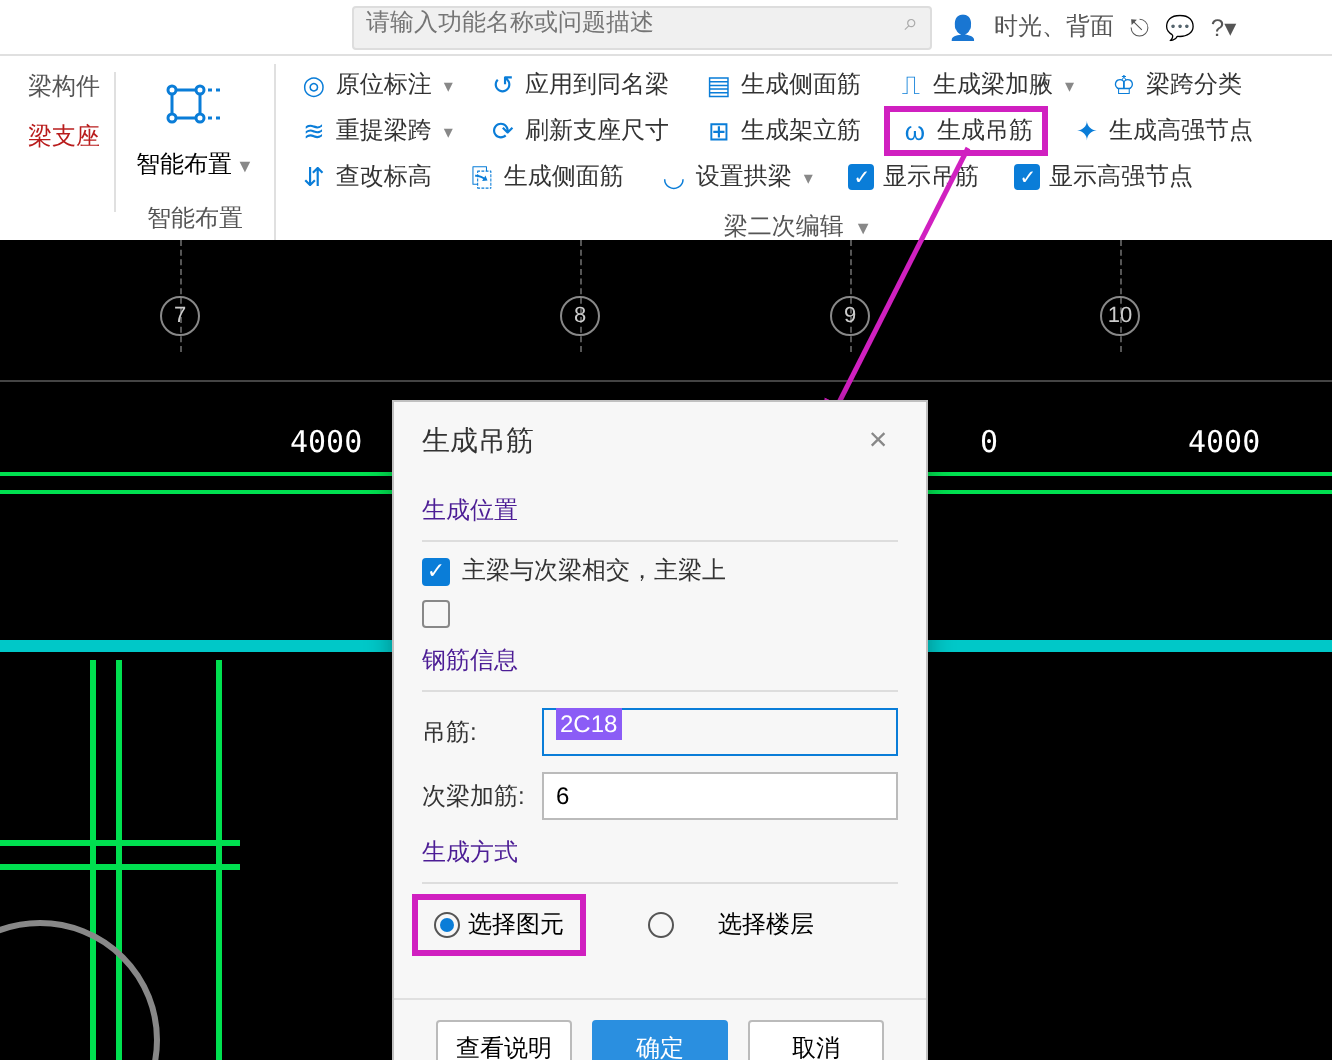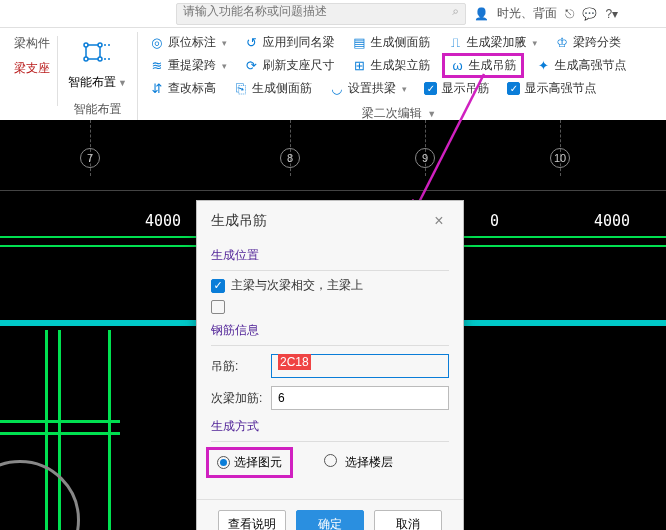--- a/index.html
+++ b/index.html
@@ -42,21 +42,21 @@
 .grp-label { color: #4c1d95; margin: 8px 0 6px; }
 .grp-sep { height: 1px; background: #ddd; margin: 3px 0 6px; }
 .chk-row { display: flex; align-items: center; gap: 6px; margin: 6px 0; color: #333; }
 .chkbox { width: 14px; height: 14px; border: 1px solid #888; border-radius: 2px; display: inline-flex; align-items: center; justify-content: center; font-size: 11px; }
 .chkbox.on { background: #0a7dd8; border-color: #0a7dd8; color: #fff; }
 .field-row { display: flex; align-items: center; gap: 8px; margin: 8px 0; }
 .field-row label { width: 52px; color: #333; }
 .txt-input { flex: 1; height: 24px; border: 1px solid #0a7dd8; padding: 0 6px; font-size: 12px; outline: none; }
 .txt-input.focus { border-color: #0a7dd8; }
 .txt-input.plain { border: 1px solid #bbb; }
-.selected-text { background: #ef4444; color: #fff; padding: 1px 2px; }
+.selected-text { background: #8b5cf6; color: #fff; padding: 1px 2px; }
 .radio-row { display: flex; gap: 36px; margin: 10px 0; align-items: center; }
 .radio { width: 13px; height: 13px; border: 1px solid #555; border-radius: 50%; display: inline-flex; align-items: center; justify-content: center; }
 .radio.on::after { content: ""; width: 7px; height: 7px; background: #0a7dd8; border-radius: 50%; }
 .dlg-buttons { display: flex; justify-content: center; gap: 10px; padding: 10px 0 14px; border-top: 1px solid #e0e0e0; margin-top: 6px; }
 .dlg-btn { min-width: 68px; height: 28px; border: 1px solid #bbb; background: #fff; border-radius: 2px; cursor: pointer; font-size: 12px; }
 .dlg-btn.primary { background: #2a8fe0; border-color: #2a8fe0; color: #fff; }
 </style>
 </head>
 <body>
 
@@ -230,21 +230,21 @@
       <label>次梁加筋:</label>
       <input class="txt-input plain" value="6" style="">
     </div>
     <div class="grp-label">生成方式</div>
     <div class="grp-sep"></div>
     <div class="radio-row">
       <span class="highlight-radio">
         <span class="radio on"></span>
         <span>选择图元</span>
       </span>
-      <span style="display:inline-flex;gap:8px">
+      <span style="display:inline-flex;align-items:center;gap:22px">
         <span class="radio"></span>
         <span>选择楼层</span>
       </span>
     </div>
   </div>
   <div class="dlg-buttons">
     <button class="dlg-btn">查看说明</button>
     <button class="dlg-btn primary">确定</button>
     <button class="dlg-btn">取消</button>
   </div>

